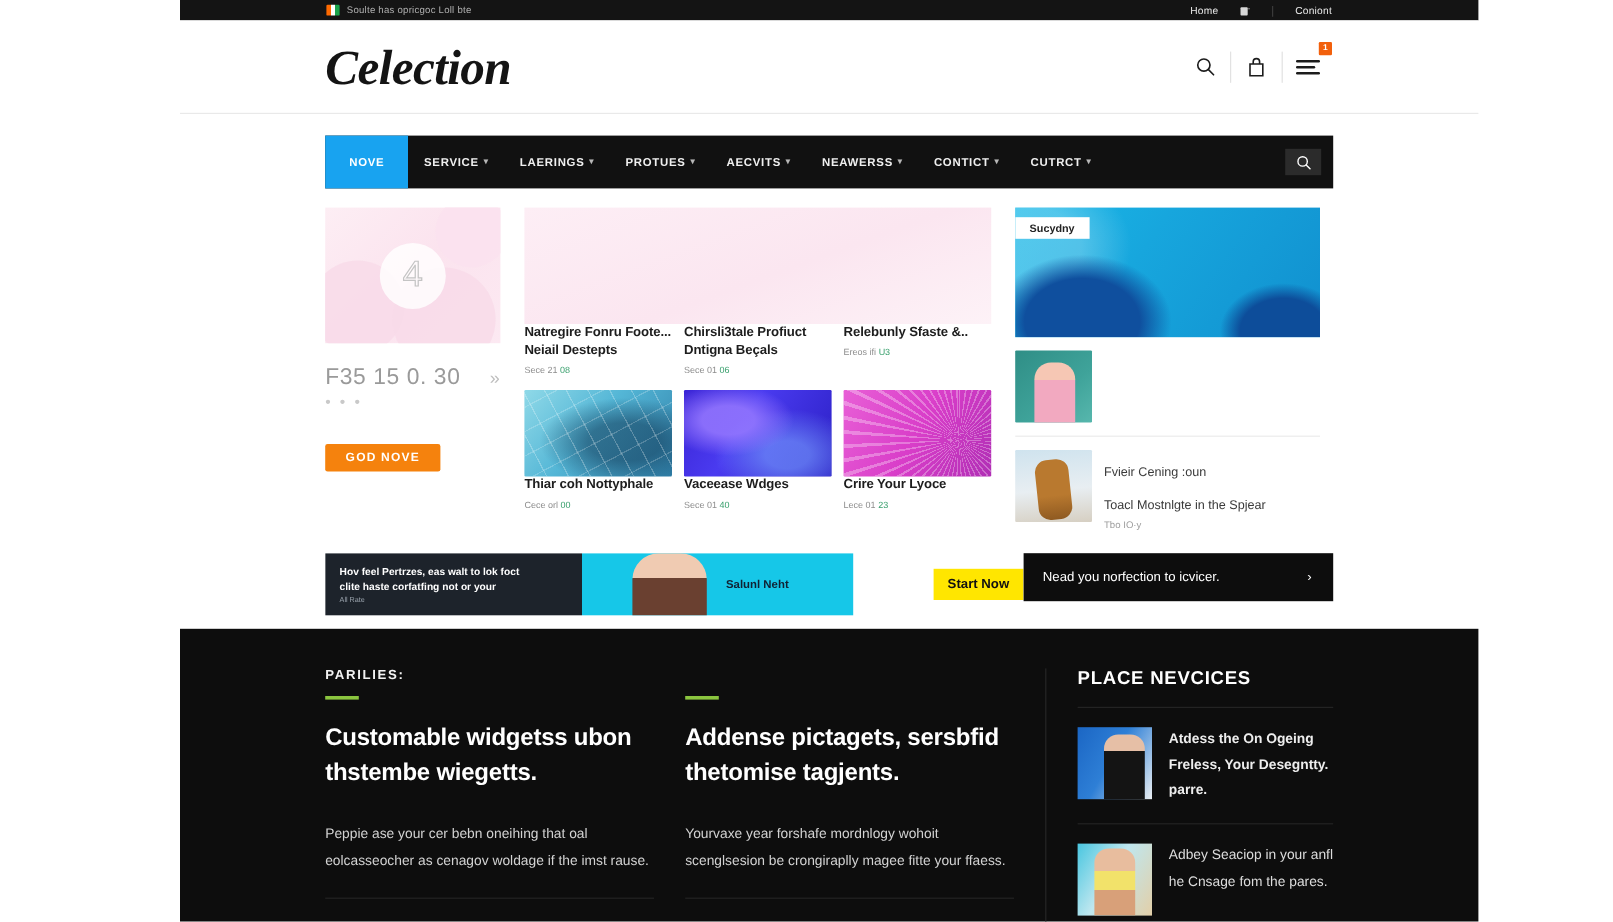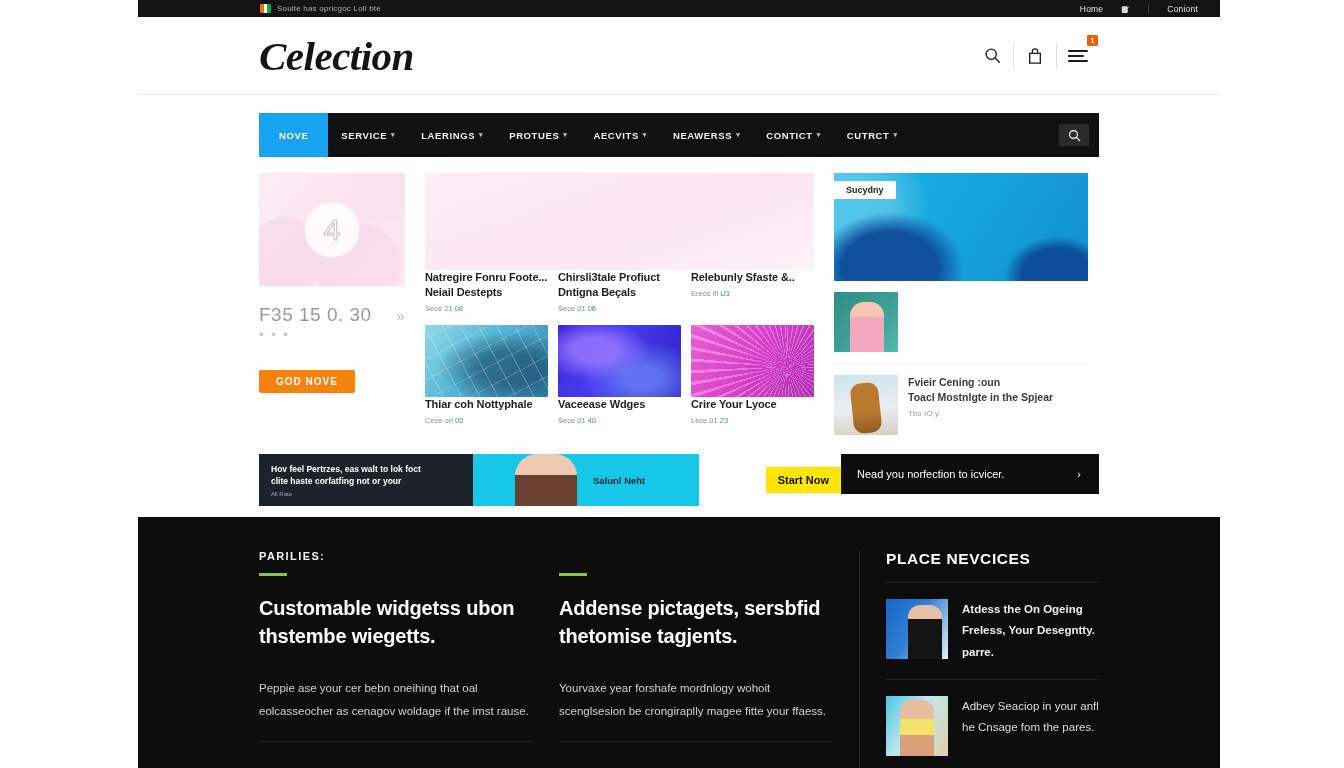--- a/index.html
+++ b/index.html
@@ -12,36 +12,36 @@
   .page { position: relative; width: 1344px; height: 768px; background: #fff; }
 
   
   .rail-left, .rail-right {
     position: absolute; top: 0; width: 139px; height: 768px; background: #ffffff;
   }
   .rail-left { left: 0; }
   .rail-right { right: 0; }
 
   
-  .site { position: absolute; left: 138px; top: 0; width: 1082px; height: 768px; background: #fff; }
+  .site { position: absolute; left: 150px; top: 0; width: 1082px; height: 768px; background: #fff; }
 
   
   .topbar {
     height: 17px; background: #141414; color: #cfcfcf;
     display: flex; align-items: center; font-size: 8px;
     padding: 0 22px; letter-spacing: .2px;
   }
   .topbar-left { display: flex; align-items: center; gap: 6px; margin-left: 100px; }
   .tb-flag {
     width: 11px; height: 9px; border-radius: 1px;
     background: linear-gradient(90deg,#ff6a00 0 34%, #ffffff 34% 66%, #19a34a 66% 100%);
     display: inline-block;
   }
   .tb-text { opacity: .82; white-space: nowrap; }
-  .topbar-right { margin-left: auto; display: flex; align-items: flex-end; gap: 18px; }
+  .topbar-right { margin-left: auto; display: flex; align-items: flex-end; gap: 18px; margin-right: 100px; }
   .tb-link { color: #e8e8e8; font-size: 8.5px; white-space: nowrap; }
   .tb-sep { width: 1px; height: 9px; background: #3a3a3a; }
   .tb-icon { display: inline-flex; align-items: center; gap: 2px; color: #dcdcdc; }
 
   
   .masthead {
     height: 78px; background: #fff; display: flex; align-items: center;
     padding: 0 121px; border-bottom: 1px solid #e9e9e9;
   }
   .logo {
@@ -178,21 +178,21 @@
   .side-item + .side-item { border-top: 1px solid #ececec; }
   .side-thumb { width: 64px; height: 60px; flex: none; border-radius: 1px; overflow: hidden; position: relative; }
   .sp-1 { background: linear-gradient(140deg,#2f8e86 0%,#3fa39a 60%,#57b7ad 100%); }
   .sp-1::after { content:""; position:absolute; left:16px; top:10px; width:34px; height:52px;
      background: linear-gradient(180deg,#f6c7b4 0 28%, #f2a9c0 28% 100%); border-radius: 14px 14px 0 0; }
   .sp-2 { background: linear-gradient(175deg,#cfe3ee 0%,#e8eef2 55%,#d6cfc2 100%); }
   .sp-2::after { content:""; position:absolute; left:18px; top:8px; width:28px; height:50px;
      background: linear-gradient(180deg,#b9792f 0 60%, #8f5a21 100%); border-radius: 10px; transform: rotate(-6deg); }
   .side-body { flex: 1; min-width: 0; }
   .side-title { font-size: 10.5px; font-weight: 700; color: #161616; line-height: 1.45; }
-  .side-title.light { font-weight: 700; color: #3a3a3a; }
+  .side-title.light { font-weight: 400; color: #3a3a3a; margin-top: 12px; }
   .side-meta { margin-top: 4px; font-size: 8px; color: #9d9d9d; }
 
   
   .adwrap { padding: 8px 121px 0; display: flex; gap: 0; }
   .ad {
     width: 582px; height: 52px; display: flex; align-items: stretch; overflow: hidden;
   }
   .ad-copy { flex: 1; background: #1d232b; color: #fff; padding: 9px 12px; }
   .ad-line { font-size: 8.5px; font-weight: 700; line-height: 1.45; }
   .ad-fine { margin-top: 3px; font-size: 6px; color: #9aa3ad; }

